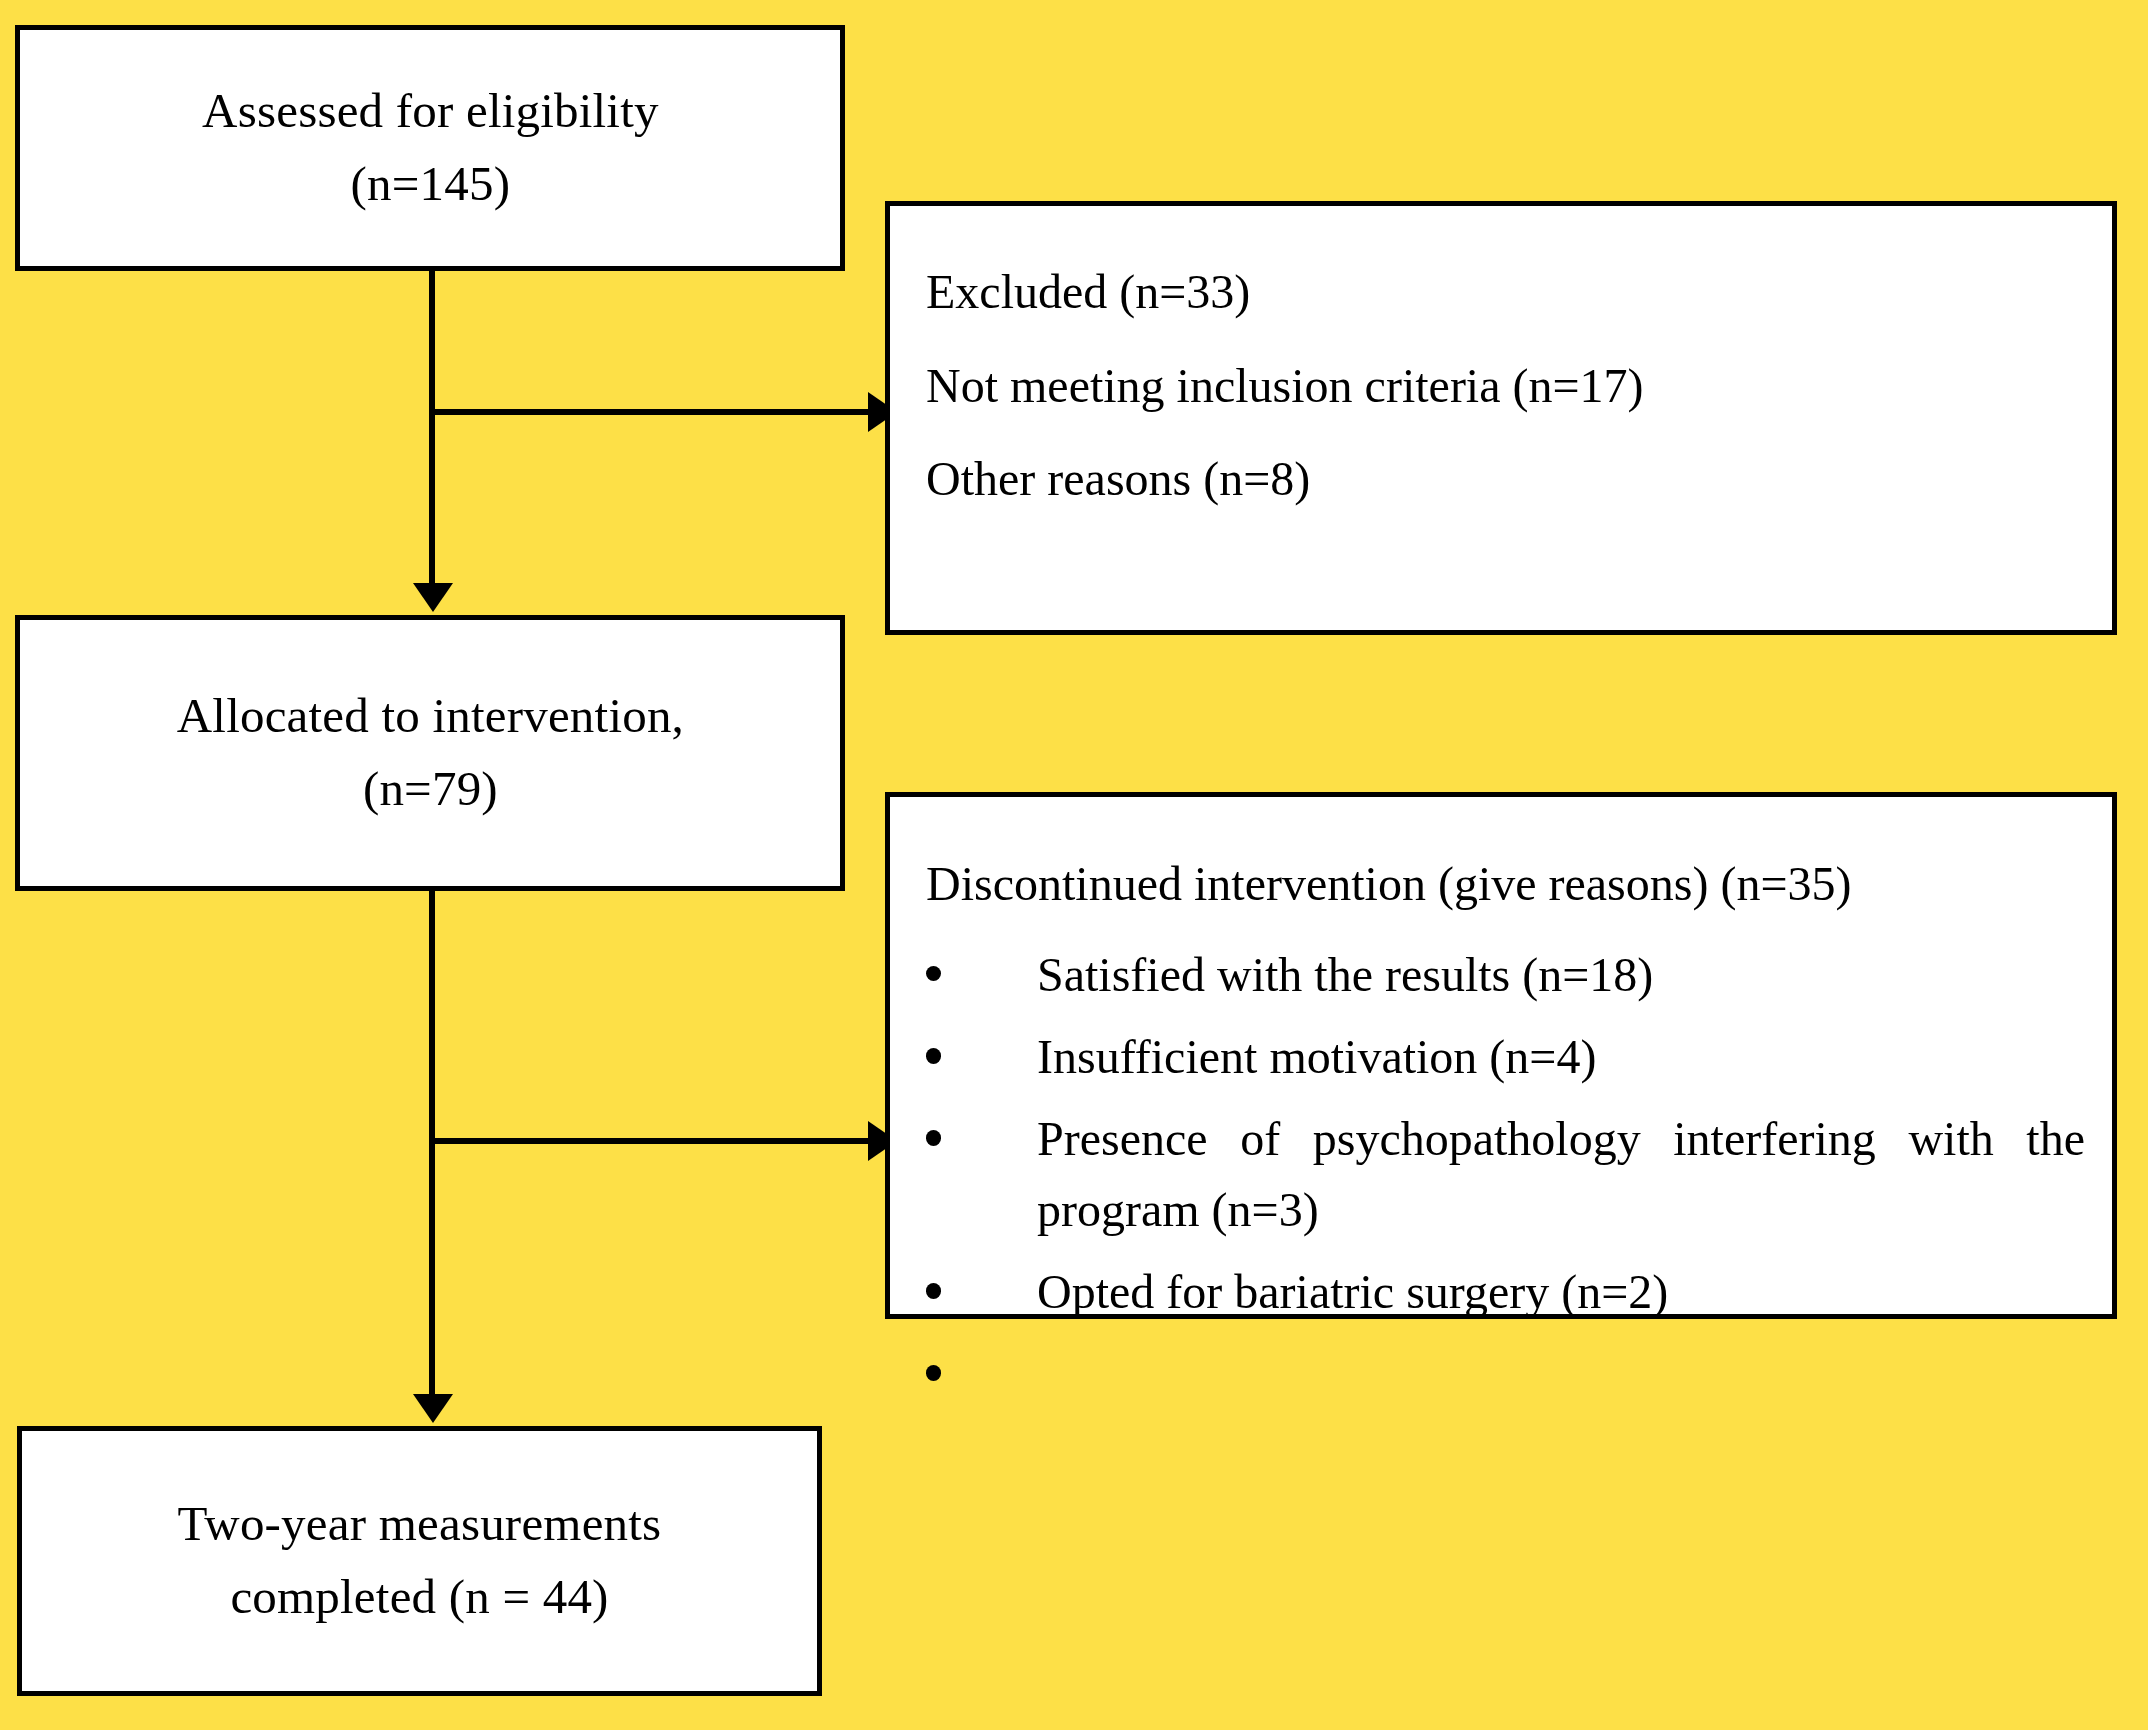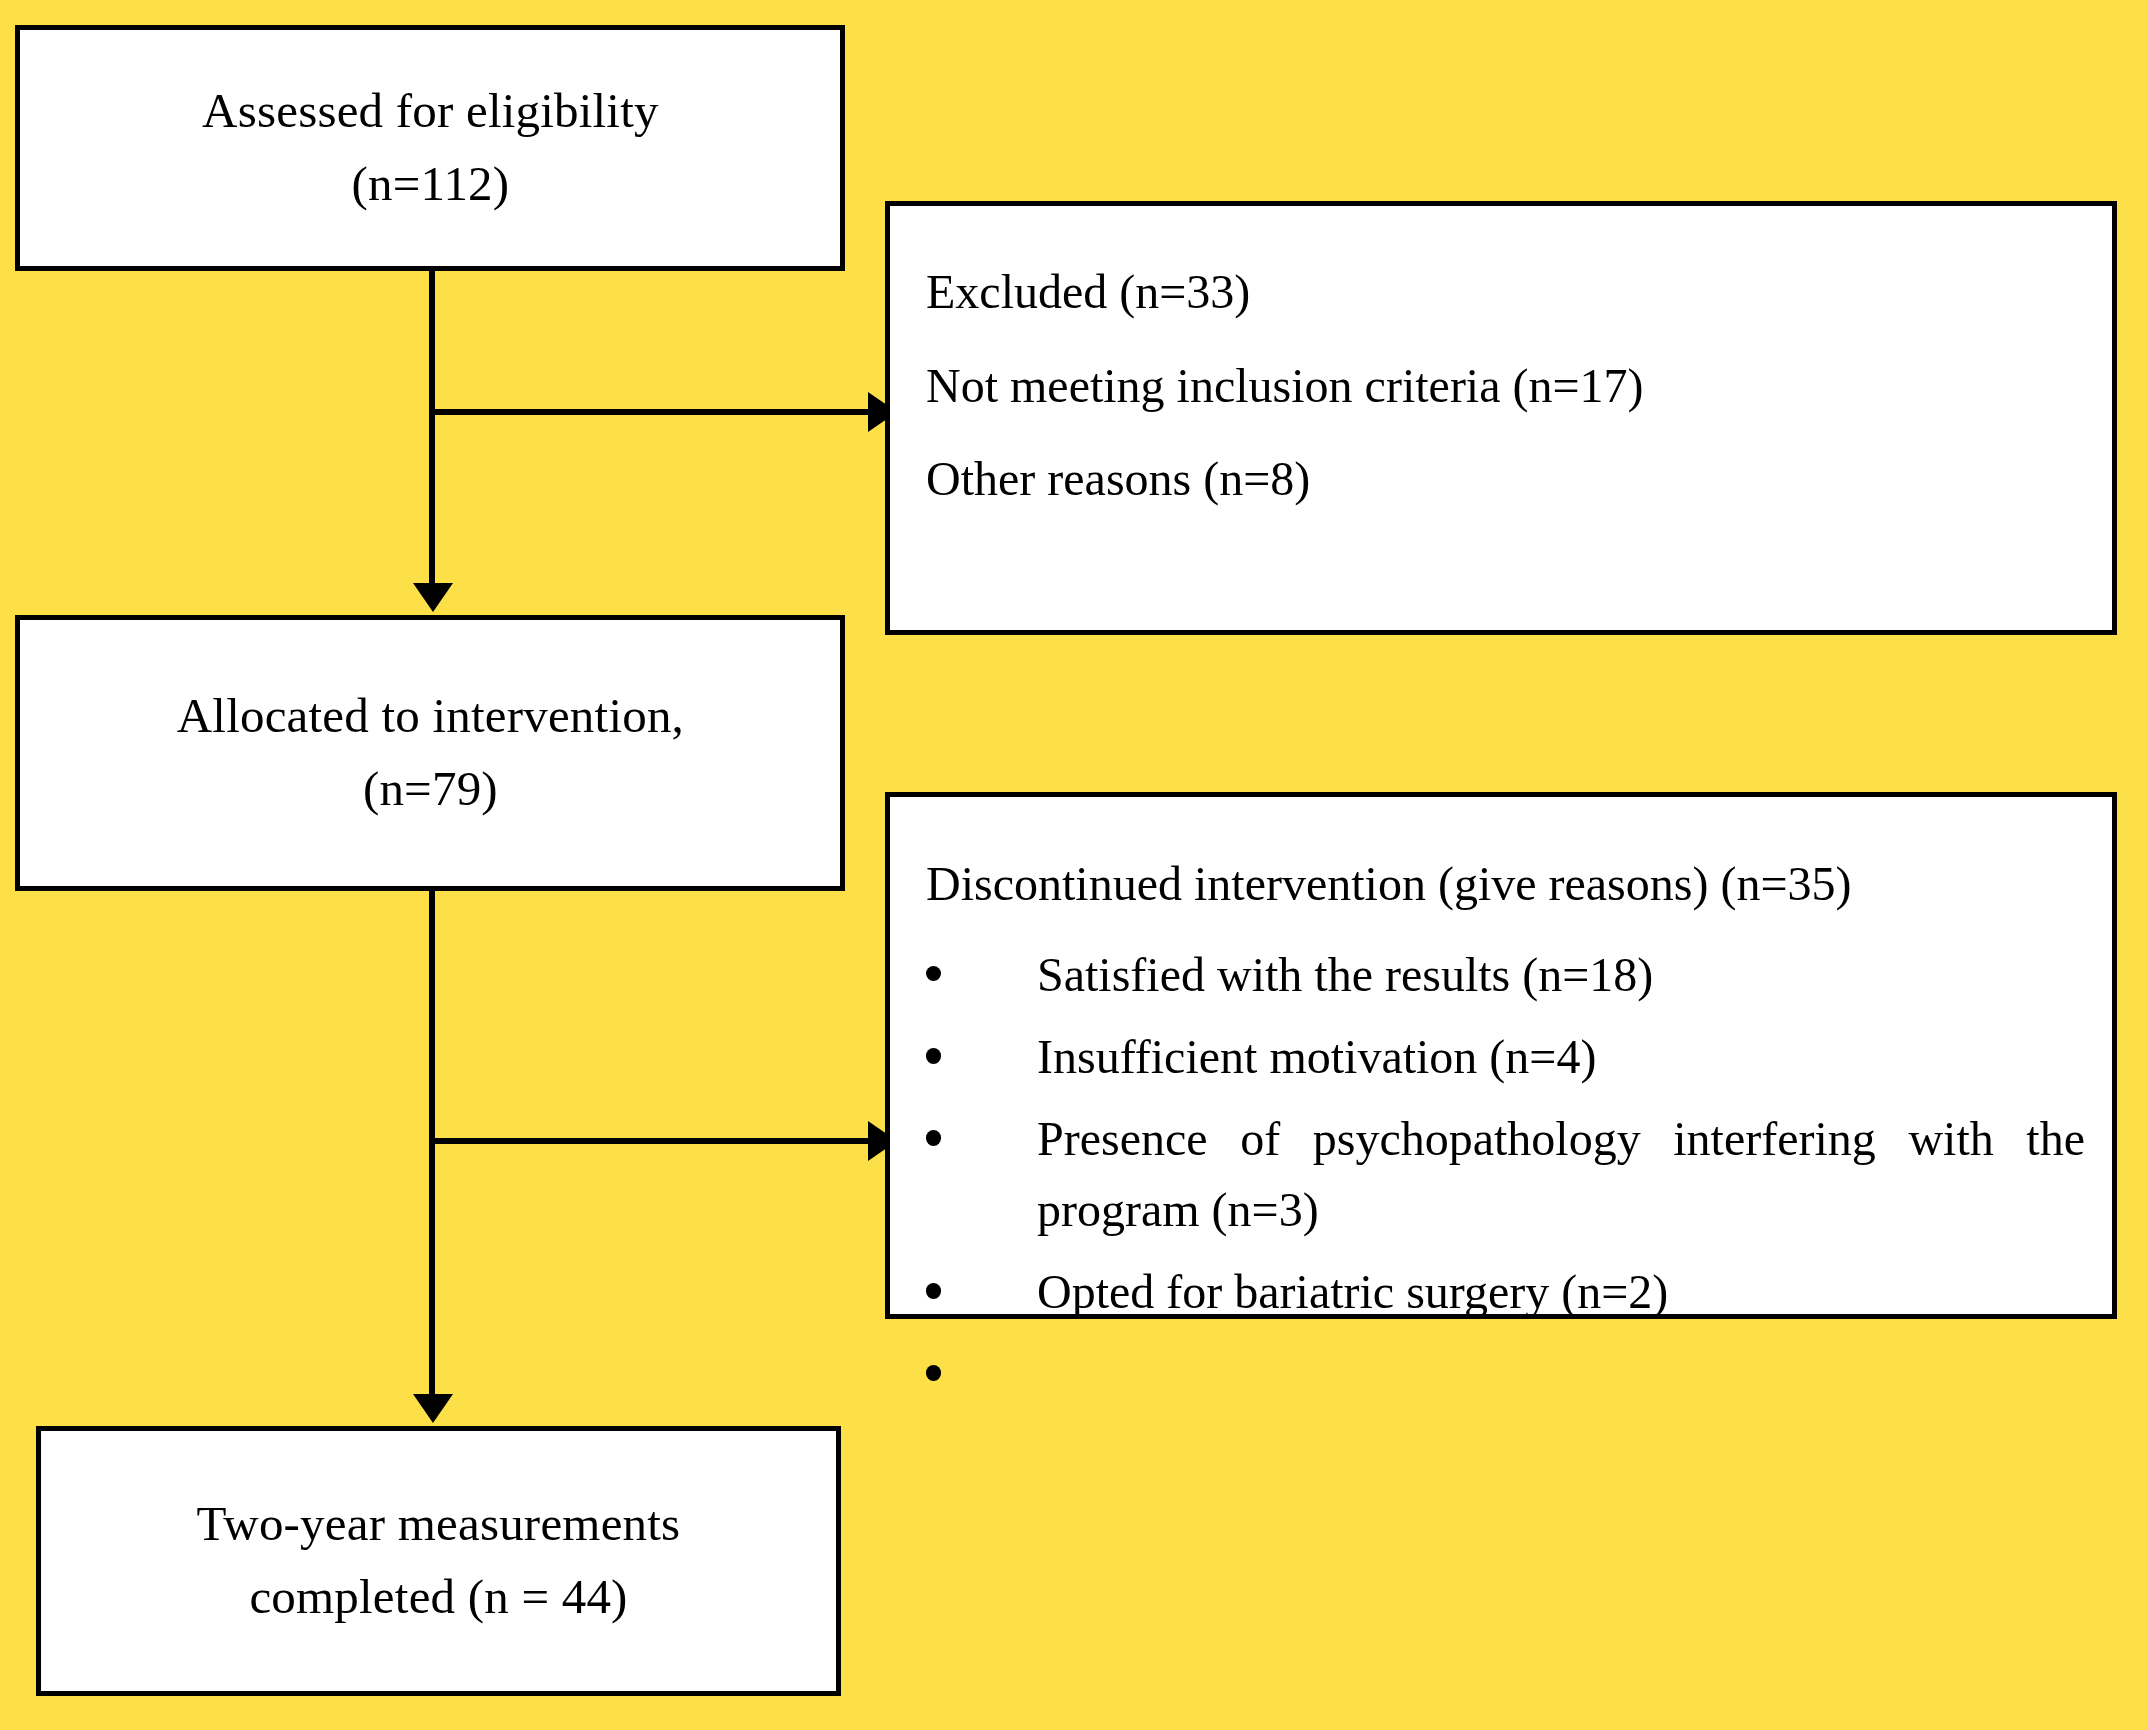--- a/index.html
+++ b/index.html
@@ -120,21 +120,21 @@
     border-left: 29px solid #000000;
   }
 </style>
 </head>
 <body>
 
 <div id="canvas">
 
   <div class="box box-center" style="left:15.4px; top:25px; width:830px; height:246px;">
     <span class="boxline">Assessed for eligibility</span>
-    <span class="boxline">(n=112)</span>
+    <span class="boxline">(n=145)</span>
   </div>
 
   <div class="vline" style="left:429px; top:271px; width:6.3px; height:315px;"></div>
   <div class="arrow-down" style="left:413px; top:583px;"></div>
   <div class="hline" style="left:429px; top:409px; width:448px; height:6.3px;"></div>
   <div class="arrow-right" style="left:868px; top:392px;"></div>
 
   <div class="box box-list" style="left:885px; top:201px; width:1232px; height:434px;">
     <div class="listline">Excluded (n=33)</div>
     <div class="listline">Not meeting inclusion criteria (n=17)</div>
@@ -169,19 +169,19 @@
       <li class="nowrap">
         <span class="bullet-dot"></span>
         <span>Opted for bariatric surgery (n=2)</span>
       </li>
       <li class="nowrap">
         <span class="bullet-dot"></span>
       </li>
     </ul>
   </div>
 
-  <div class="box box-center" style="left:36px; top:1426px; width:805px; height:270px;">
+  <div class="box box-center" style="left:17px; top:1426px; width:805px; height:270px;">
     <span class="boxline">Two-year measurements</span>
     <span class="boxline">completed (n = 44)</span>
   </div>
 
 </div>
 
 
 </body></html>

